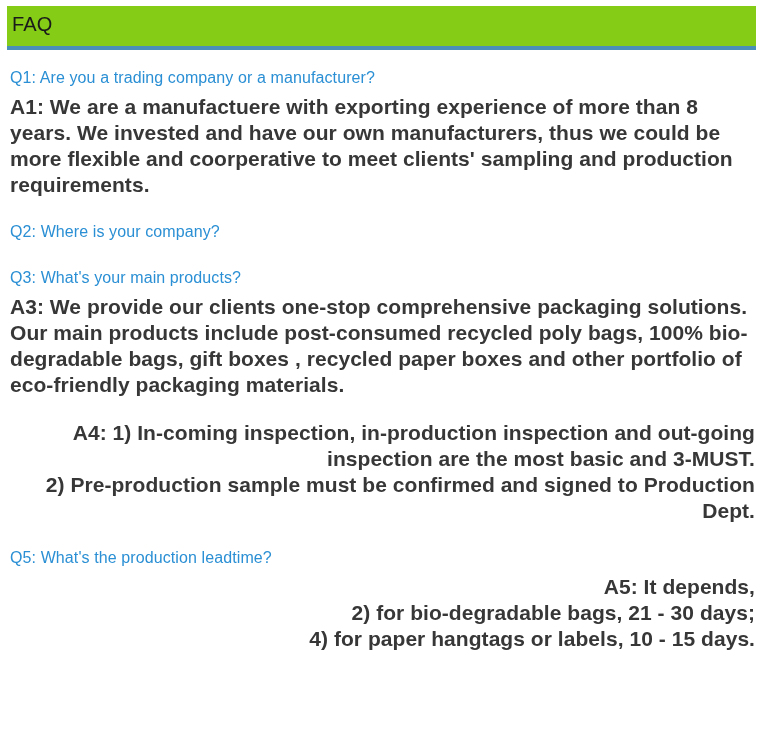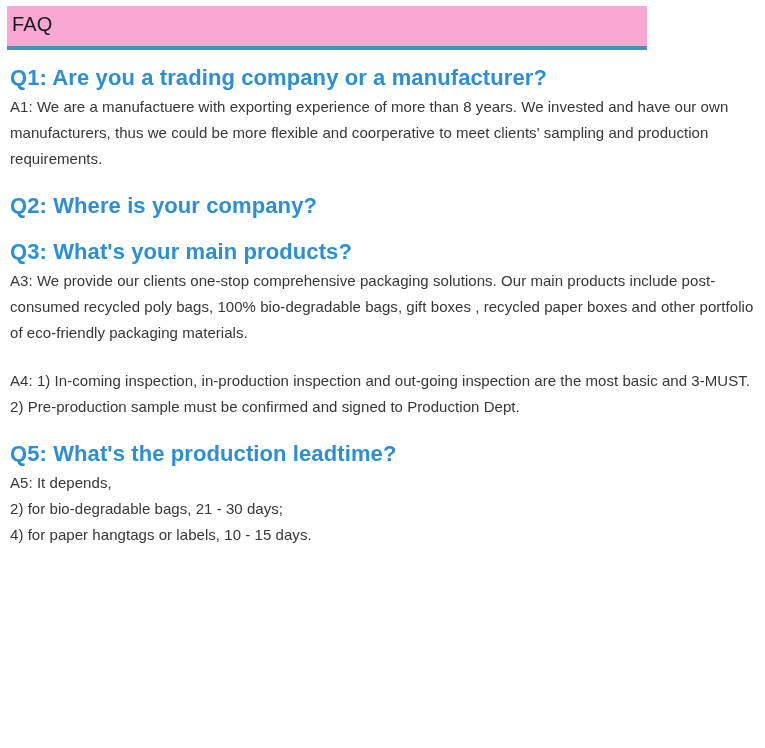--- a/index.html
+++ b/index.html
@@ -20,23 +20,23 @@
     width: 765px;
     height: 748px;
     background: #ffffff;
   }
 
   
   .faq-header {
     position: absolute;
     left: 7px;
     top: 6px;
-    width: 640px;
+    width: 749px;
     height: 44px;
-    background: #f9a8d4;
+    background: #84cc16;
     border-bottom: 4px solid #4a8fb5;
     box-sizing: border-box;
   }
   .faq-header-title {
     position: absolute;
     left: 5px;
     top: 5px;
     font-size: 20px;
     font-weight: 400;
     color: #1a1a1a;
@@ -54,38 +54,39 @@
   }
 
   .faq-item {
     margin: 0 0 22px 0;
   }
   .faq-item:last-child {
     margin-bottom: 0;
   }
 
   .faq-question {
-    font-size: 22px;
-    font-weight: bold;
+    font-size: 16px;
+    font-weight: normal;
     color: #2a8fd4;
     line-height: 24px;
     margin: 0 0 4px 0;
     letter-spacing: 0.1px;
   }
 
   .faq-answer {
-    font-size: 15px;
-    font-weight: 400;
+    font-size: 21px;
+    font-weight: 700;
     color: #373737;
     line-height: 26px;
     margin: 0;
     letter-spacing: 0.05px;
   }
   .faq-answer-line {
     display: block;
+    text-align: right;
   }
   .faq-answer-para {
     display: block;
     margin: 0;
   }
 </style>
 </head>
 <body>
 
 <div class="page">

